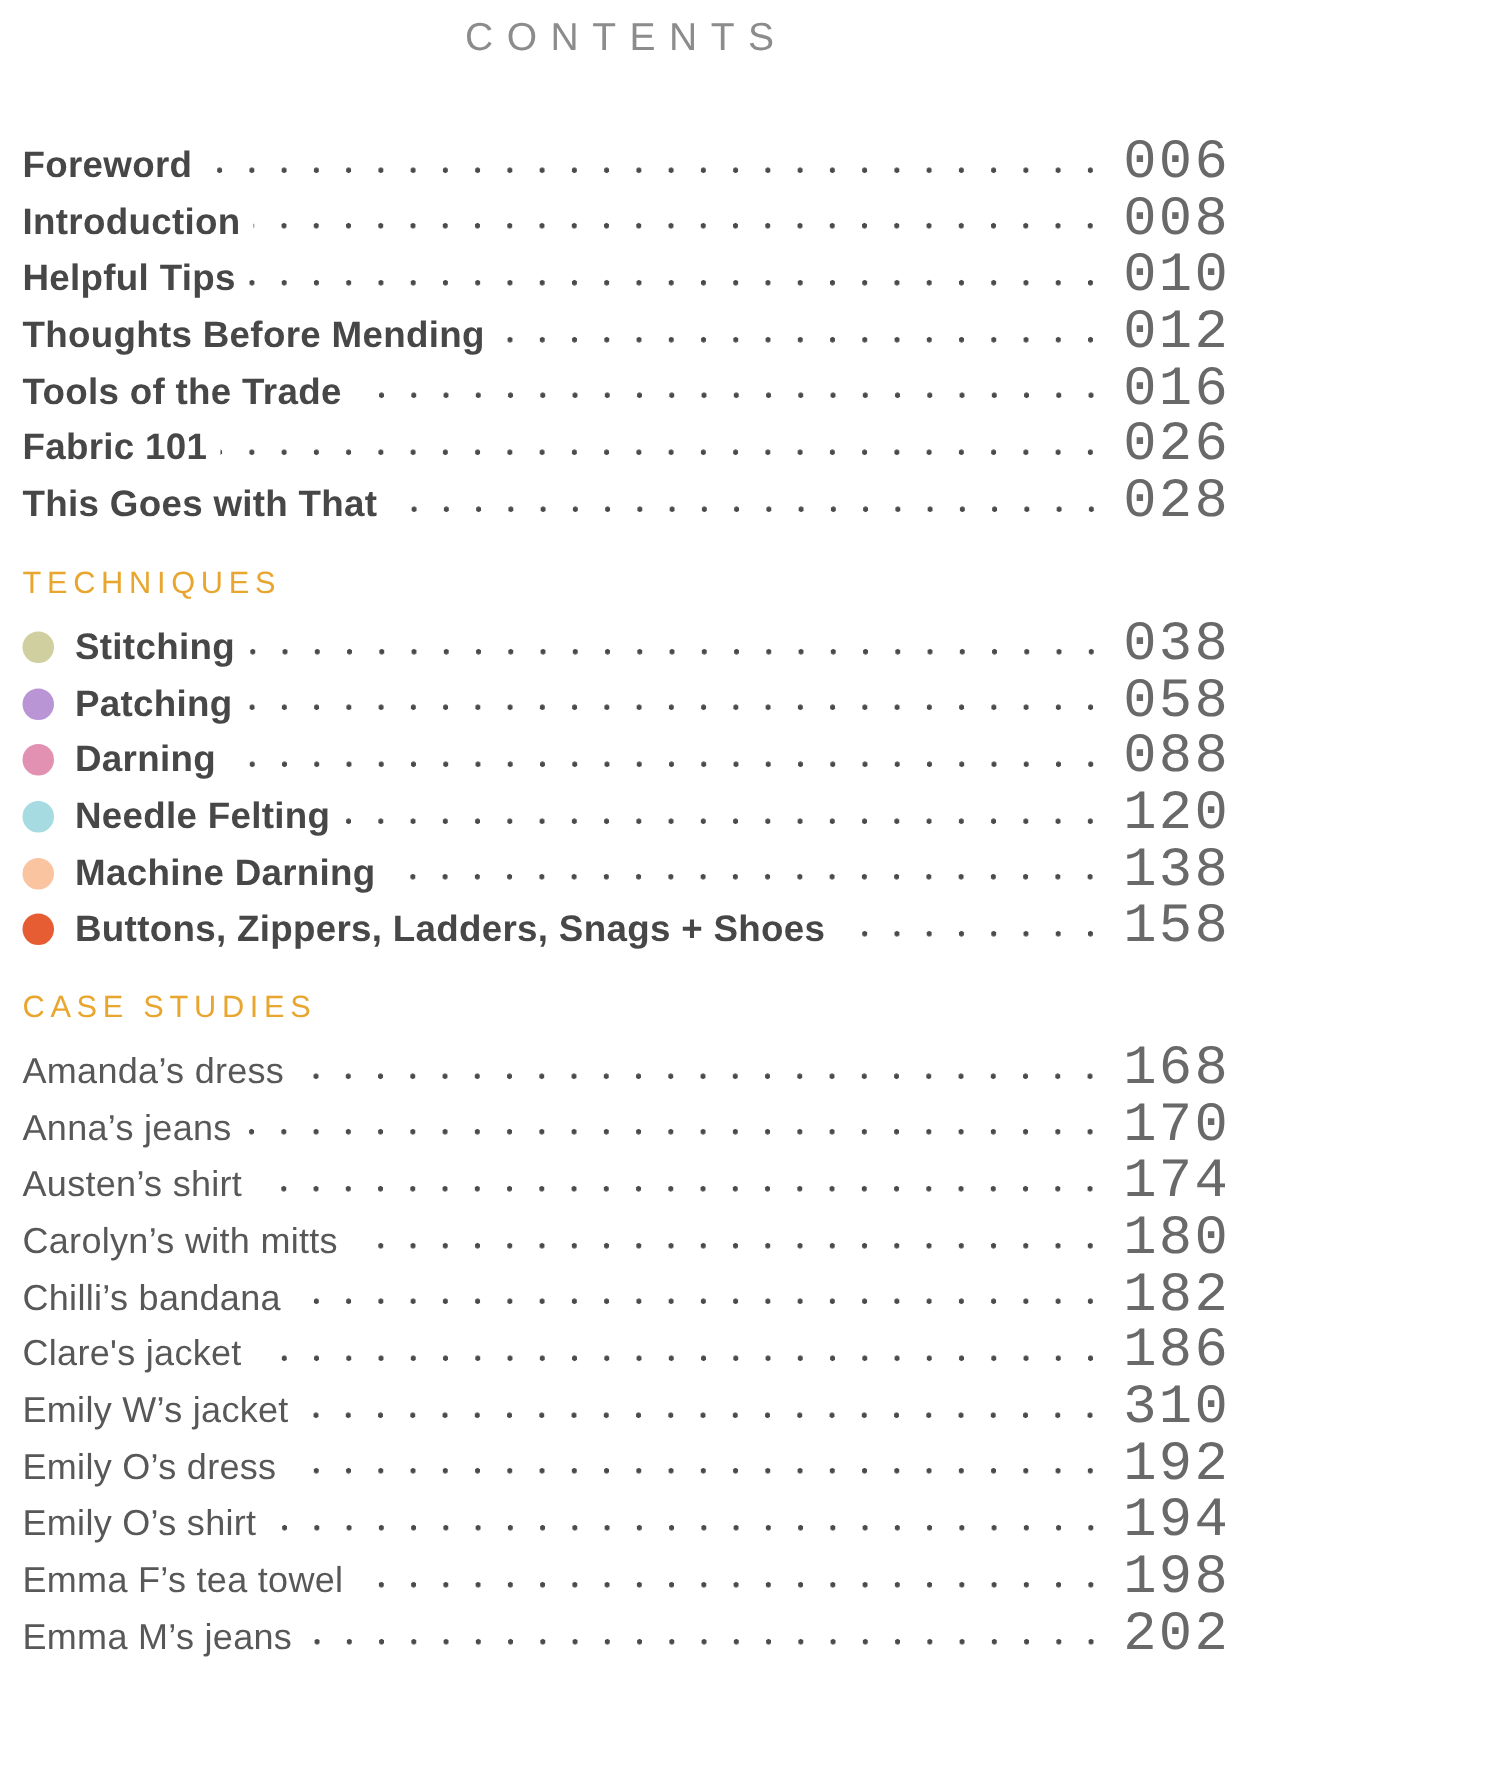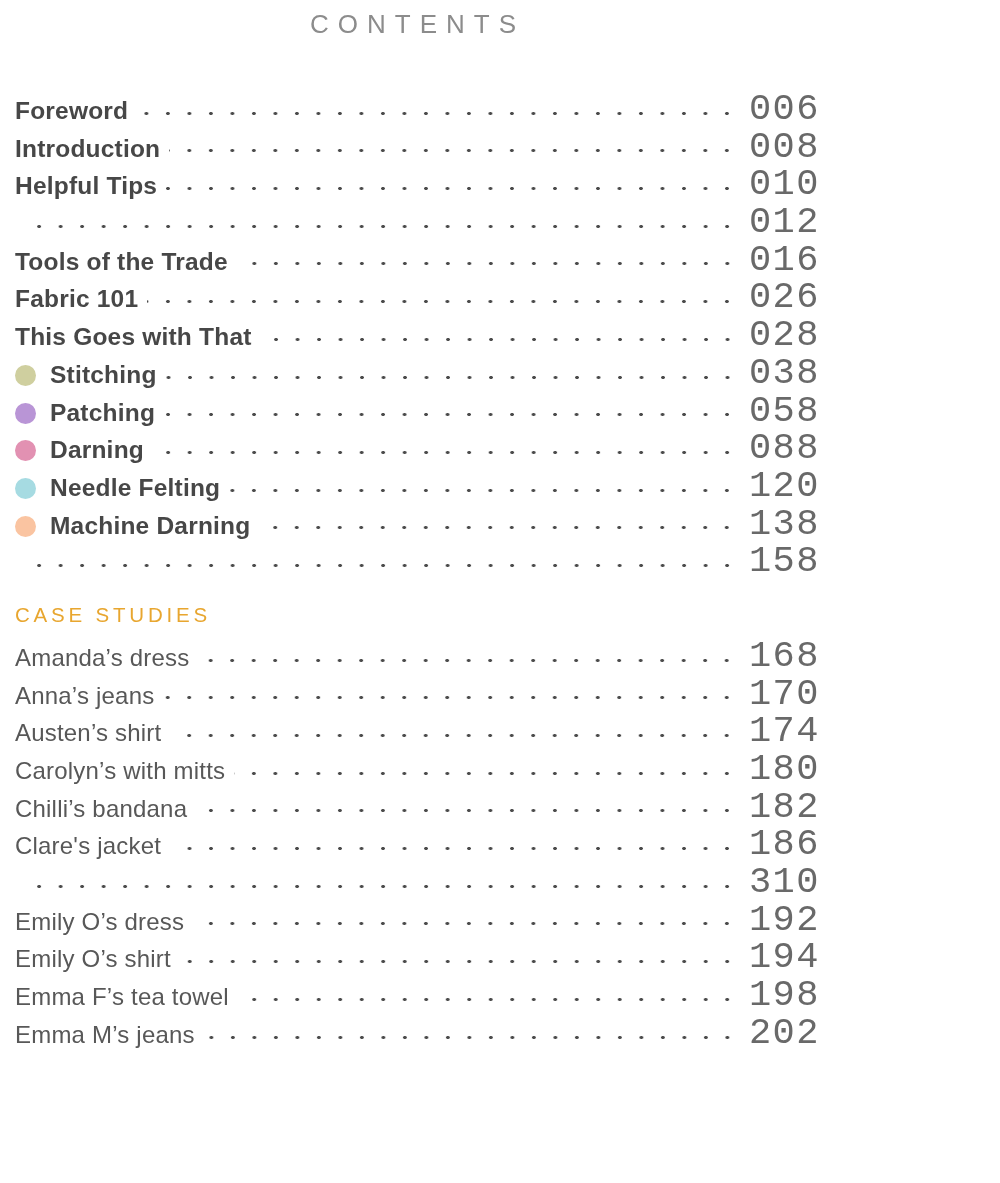--- a/index.html
+++ b/index.html
@@ -115,40 +115,42 @@
             <span class="titlewrap"><span class="label">Introduction</span></span>
             <span class="leader"></span>
             <span class="pagenum">008</span>
           </div>
           <div class="row">
             <span class="titlewrap"><span class="label">Helpful Tips</span></span>
             <span class="leader"></span>
             <span class="pagenum">010</span>
           </div>
           <div class="row">
+            <span class="titlewrap"><span class="label">Thoughts Before Mending</span></span>
             <span class="leader"></span>
             <span class="pagenum">012</span>
           </div>
           <div class="row">
             <span class="titlewrap"><span class="label">Tools of the Trade</span></span>
             <span class="leader"></span>
             <span class="pagenum">016</span>
           </div>
           <div class="row">
             <span class="titlewrap"><span class="label">Fabric 101</span></span>
             <span class="leader"></span>
             <span class="pagenum">026</span>
           </div>
           <div class="row">
             <span class="titlewrap"><span class="label">This Goes with That</span></span>
             <span class="leader"></span>
             <span class="pagenum">028</span>
           </div>
         </section>
 
+      <h2 class="section-heading">TECHNIQUES</h2>
       <section class="sec-tech">
           <div class="row">
             <span class="titlewrap"><span class="bullet" style="background: rgb(207, 207, 159);"></span><span class="label">Stitching</span></span>
             <span class="leader"></span>
             <span class="pagenum">038</span>
           </div>
           <div class="row">
             <span class="titlewrap"><span class="bullet" style="background: rgb(185, 149, 214);"></span><span class="label">Patching</span></span>
             <span class="leader"></span>
             <span class="pagenum">058</span>
@@ -162,20 +164,21 @@
             <span class="titlewrap"><span class="bullet" style="background: rgb(166, 219, 226);"></span><span class="label">Needle Felting</span></span>
             <span class="leader"></span>
             <span class="pagenum">120</span>
           </div>
           <div class="row">
             <span class="titlewrap"><span class="bullet" style="background: rgb(250, 196, 161);"></span><span class="label">Machine Darning</span></span>
             <span class="leader"></span>
             <span class="pagenum">138</span>
           </div>
           <div class="row">
+            <span class="titlewrap"><span class="bullet" style="background: rgb(230, 92, 51);"></span><span class="label">Buttons, Zippers, Ladders, Snags + Shoes</span></span>
             <span class="leader"></span>
             <span class="pagenum">158</span>
           </div>
         </section>
 
       <h2 class="section-heading">CASE STUDIES</h2>
       <section class="sec-case">
           <div class="row">
             <span class="titlewrap"><span class="label">Amanda’s dress</span></span>
             <span class="leader"></span>
@@ -200,20 +203,21 @@
             <span class="titlewrap"><span class="label">Chilli’s bandana</span></span>
             <span class="leader"></span>
             <span class="pagenum">182</span>
           </div>
           <div class="row">
             <span class="titlewrap"><span class="label">Clare's jacket</span></span>
             <span class="leader"></span>
             <span class="pagenum">186</span>
           </div>
           <div class="row">
+            <span class="titlewrap"><span class="label">Emily W’s jacket</span></span>
             <span class="leader"></span>
             <span class="pagenum">310</span>
           </div>
           <div class="row">
             <span class="titlewrap"><span class="label">Emily O’s dress</span></span>
             <span class="leader"></span>
             <span class="pagenum">192</span>
           </div>
           <div class="row">
             <span class="titlewrap"><span class="label">Emily O’s shirt</span></span>

